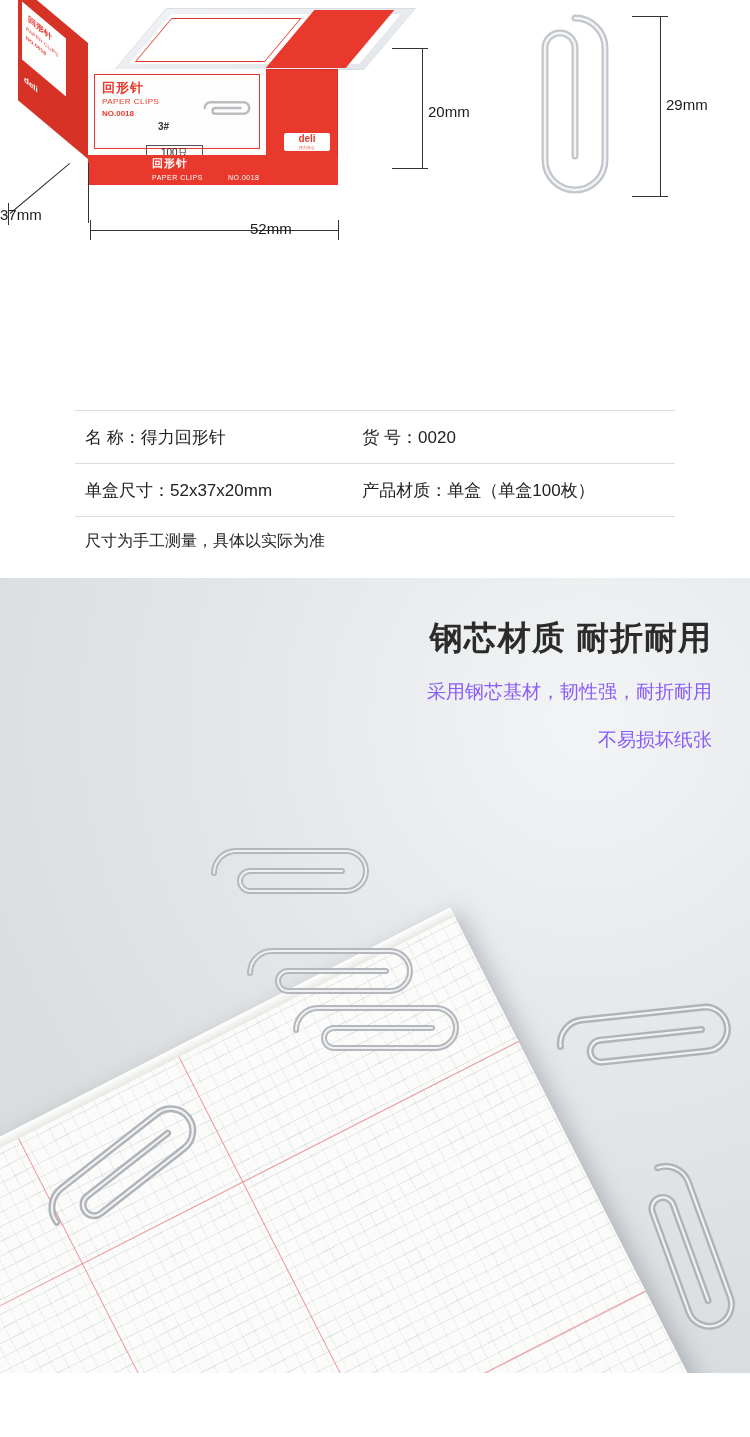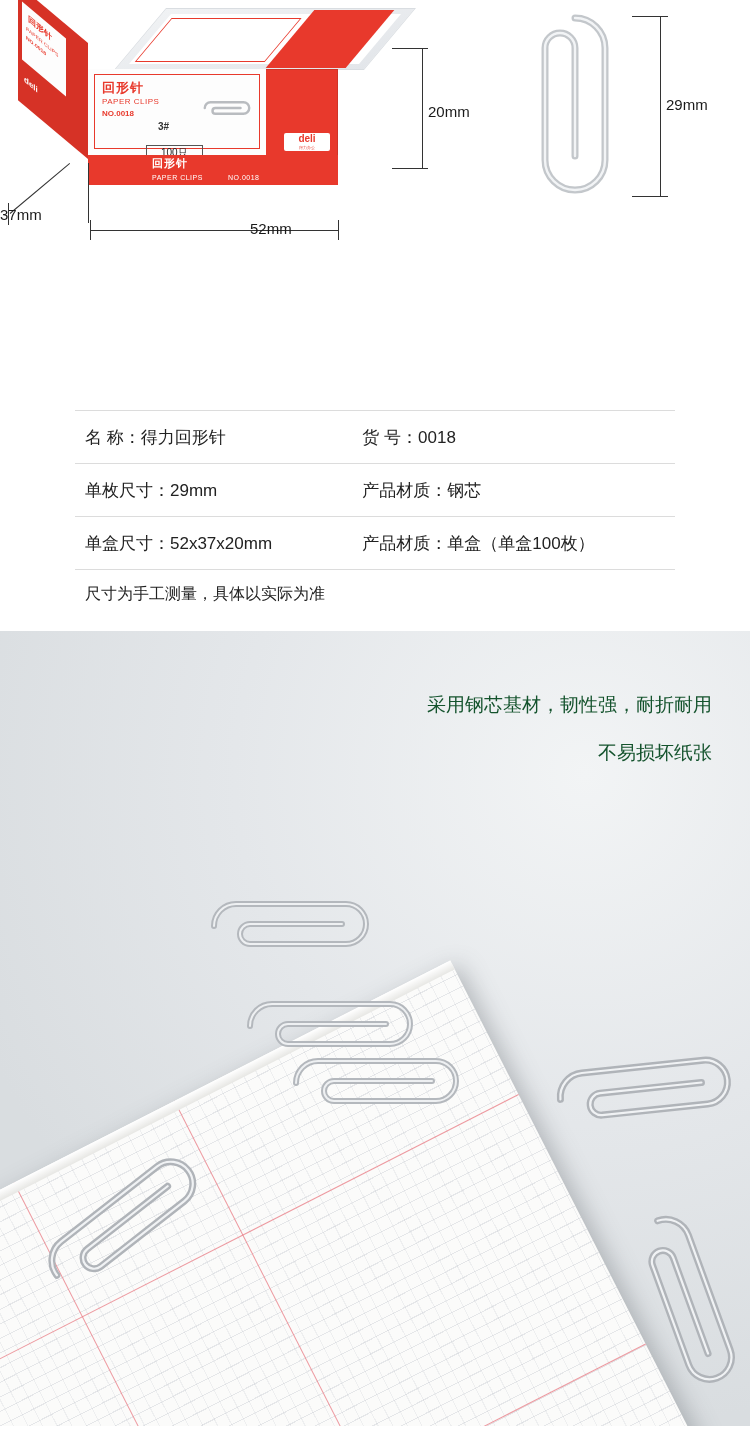--- a/index.html
+++ b/index.html
@@ -337,21 +337,21 @@
     margin: 0;
     font-size: 33px;
     font-weight: bold;
     letter-spacing: 1px;
     line-height: 1.2;
   }
   .headline p {
     margin: 18px 0 0 0;
     font-size: 19px;
     line-height: 32px;
-    color: #14532d;
+    color: #8b5cf6;
     font-weight: normal;
   }
   .pc-abs { position: absolute; }
 </style>
 </head>
 <body>
 
 <div class="page">
 
   <div class="dim-section">
@@ -425,29 +425,21 @@
   </div>
 
   <div class="spec-section">
     <table class="spec-table">
       <tbody>
           <tr>
         <td>
           <span>名  称：</span><span>得力回形针</span>
         </td>
         <td class="col2">
-          <span>货  号：</span><span>0018</span>
-        </td>
-      </tr>
-      <tr>
-        <td>
-          <span>单枚尺寸：</span><span>29mm</span>
-        </td>
-        <td class="col2">
-          <span>产品材质：</span><span>钢芯</span>
+          <span>货  号：</span><span>0020</span>
         </td>
       </tr>
       <tr>
         <td>
           <span>单盒尺寸：</span><span>52x37x20mm</span>
         </td>
         <td class="col2">
           <span>产品材质：</span><span>单盒（单盒100枚）</span>
         </td>
       </tr>
@@ -491,18 +483,19 @@
       <path d="M20 45 a24 24 0 0 1 24 -24 h122 a22 22 0 0 1 0 44 h-106 a11 11 0 0 1 0 -22 h102" fill="none" stroke="#b0b4b9" stroke-width="7" stroke-linecap="round"></path>
       <path d="M20 45 a24 24 0 0 1 24 -24 h122 a22 22 0 0 1 0 44 h-106 a11 11 0 0 1 0 -22 h102" fill="none" stroke="#f0f2f4" stroke-width="2.2" stroke-linecap="round"></path>
     </svg>
 
     <svg class="pc-abs" style="left:20px;top:550px;transform:rotate(-38deg);" width="200" height="90" viewBox="0 0 200 90">
       <path d="M20 45 a24 24 0 0 1 24 -24 h122 a22 22 0 0 1 0 44 h-106 a11 11 0 0 1 0 -22 h102" fill="none" stroke="#b0b4b9" stroke-width="7" stroke-linecap="round"></path>
       <path d="M20 45 a24 24 0 0 1 24 -24 h122 a22 22 0 0 1 0 44 h-106 a11 11 0 0 1 0 -22 h102" fill="none" stroke="#f0f2f4" stroke-width="2.2" stroke-linecap="round"></path>
     </svg>
 
     <div class="headline">
+      <h2>钢芯材质 耐折耐用</h2>
       <p>采用钢芯基材，韧性强，耐折耐用</p>
       <p style="margin-top:16px;">不易损坏纸张</p>
     </div>
   </div>
 
 </div>
 
 </body></html>

